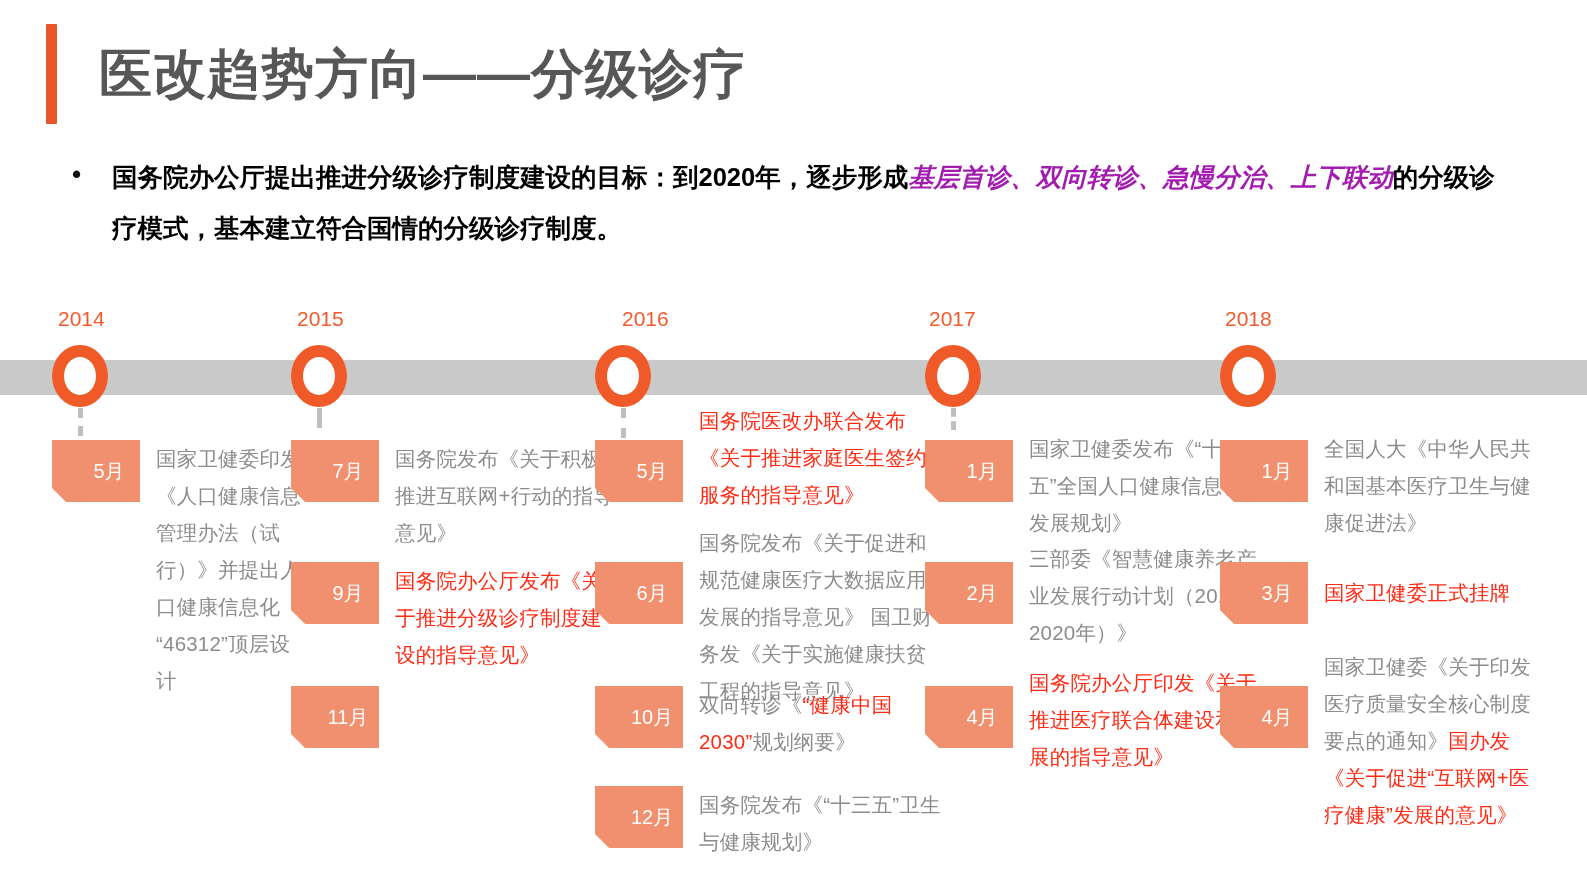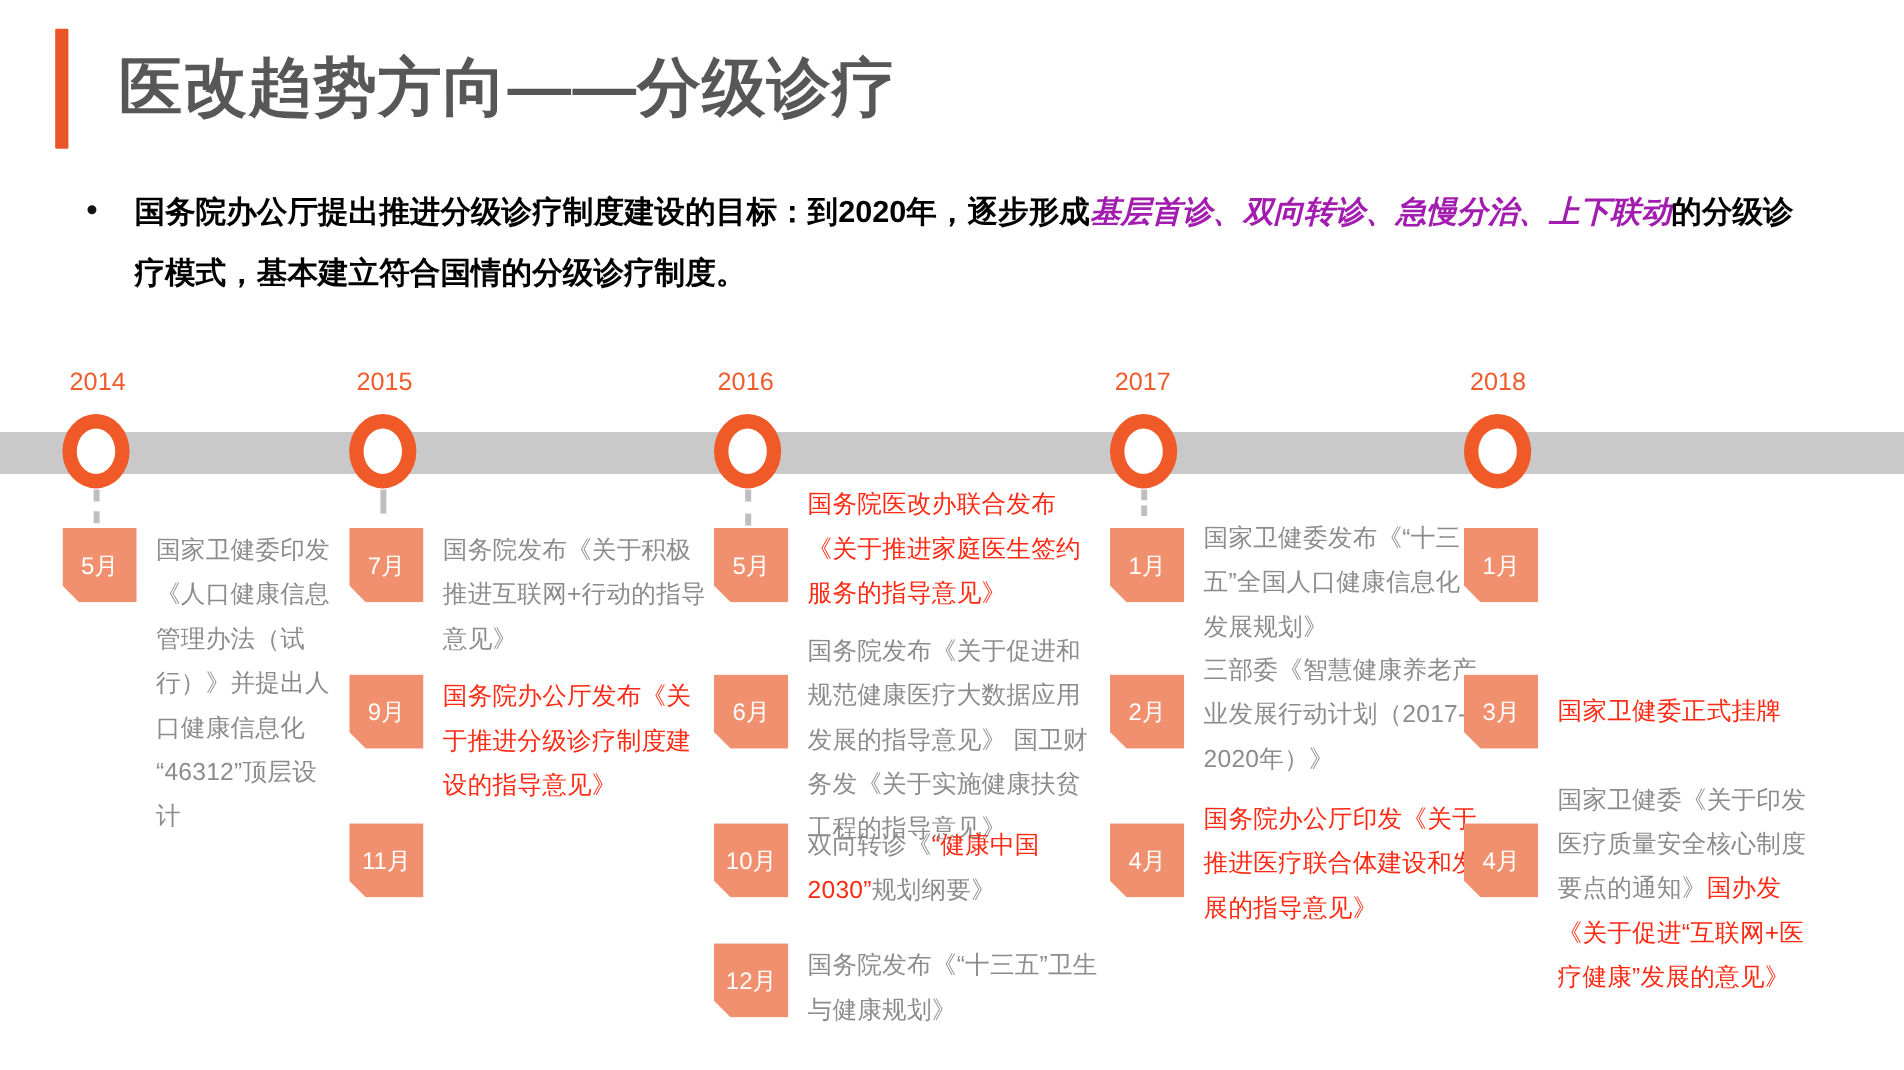--- a/index.html
+++ b/index.html
@@ -58,20 +58,21 @@
   .column{position:absolute;top:0;}
   .entry{position:absolute;display:flex;align-items:flex-start;}
   .badge{
     flex:none;
     width:62px;height:62px;
     background:#F0906E;
     color:#ffffff;
     font-size:20px;
     display:flex;align-items:center;justify-content:center;
     clip-path:polygon(0 0, 100% 0, 100% 100%, 14px 100%, 0 calc(100% - 14px));
+    padding-left:26px;
   }
   .entry-text{
     margin-left:16px;
     font-size:20.5px;
     line-height:37px;
     color:#8C8C8C;
     letter-spacing:0.2px;
   }
   .entry-text.red{color:#FF2A13;}
   .seg-red{color:#FF2A13;}
@@ -89,21 +90,21 @@
   <div id="bullet-dot">•</div>
   <div id="bullet-para">
     <span>国务院办公厅提出推进分级诊疗制度建设的目标：到2020年，逐步形成</span><span class="hl-red">基层首诊、双向转诊、急慢分治、上下联动</span><span>的分级诊疗模式，基本建立符合国情的分级诊疗制度。</span>
   </div>
 </div>
 
 <div id="timeline-band"></div>
 
 <div class="year-label" style="left:58px;">2014</div>
 <div class="year-label" style="left:297px;">2015</div>
-<div class="year-label" style="left:598px;">2016</div>
+<div class="year-label" style="left:622px;">2016</div>
 <div class="year-label" style="left:929px;">2017</div>
 <div class="year-label" style="left:1225px;">2018</div>
 
 <div class="node-circle" style="left:52px;"></div>
 <div class="node-circle" style="left:291px;"></div>
 <div class="node-circle" style="left:595px;"></div>
 <div class="node-circle" style="left:925px;"></div>
 <div class="node-circle" style="left:1220px;"></div>
 
 <div class="connector" style="left:78px;  height:28px;"></div>
@@ -163,20 +164,21 @@
   </div>
   <div class="entry" style="top:686px;">
     <div class="badge">4月</div>
     <div class="entry-text red" style="width:228px;margin-top:-22px;">国务院办公厅印发《关于推进医疗联合体建设和发展的指导意见》</div>
   </div>
 </div>
 
 <div class="column" style="left:1220px;width:330px;">
   <div class="entry" style="top:440px;">
     <div class="badge">1月</div>
+    <div class="entry-text" style="width:222px;margin-top:-10px;">全国人大《中华人民共和国基本医疗卫生与健康促进法》</div>
   </div>
   <div class="entry" style="top:562px;">
     <div class="badge">3月</div>
     <div class="entry-text red" style="width:222px;margin-top:12px;">国家卫健委正式挂牌</div>
   </div>
   <div class="entry" style="top:686px;">
     <div class="badge">4月</div>
     <div class="entry-text" style="width:222px;margin-top:-38px;"><span class="seg-gray">国家卫健委《关于印发医疗质量安全核心制度要点的通知》</span><span class="seg-red">国办发《关于促进“互联网+医疗健康”发展的意见》</span></div>
   </div>
 </div>

